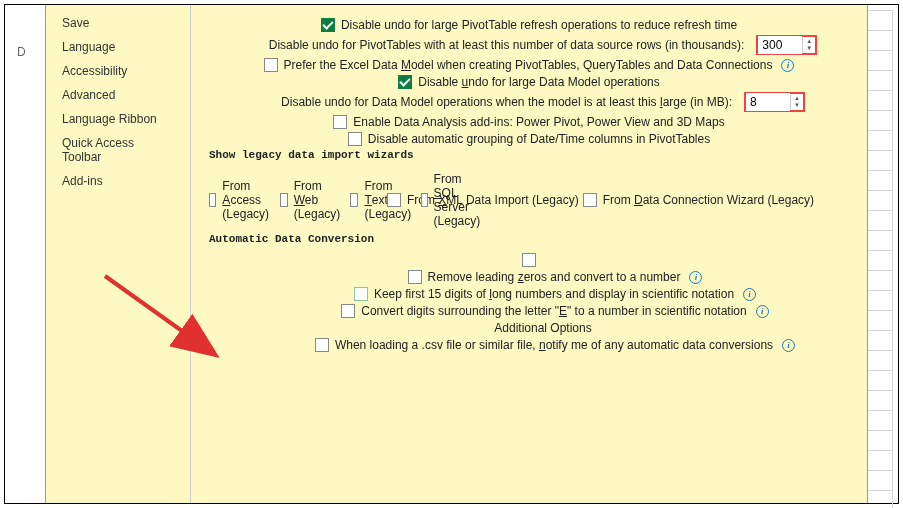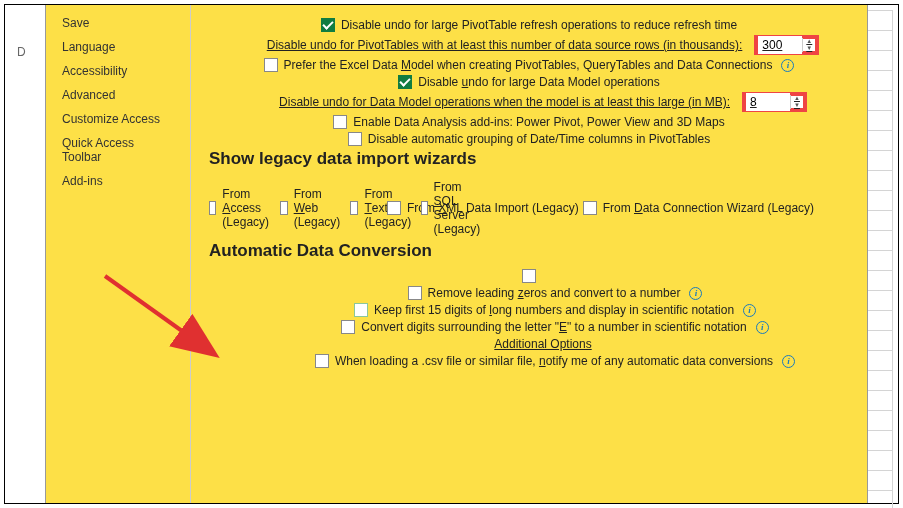--- a/index.html
+++ b/index.html
@@ -1,35 +1,35 @@
 <!DOCTYPE html>
 <html><head>
 <meta charset="utf-8">
 <style>
 * { margin: 0; padding: 0; box-sizing: border-box; }
 body { font-family: "Segoe UI", Tahoma, sans-serif; font-size: 12px; color: #222; background: #fff; width: 903px; height: 508px; overflow: hidden; position: relative; }
 .outer-frame { border: 1px solid #000; position: absolute; top: 4px; left: 4px; right: 4px; bottom: 4px; background: #fff; }
 .col-d { position: absolute; left: 12px; top: 40px; color: #666; font-size: 12px; }
 .grid-bg-right { position: absolute; right: 5px; top: 5px; bottom: 5px; width: 25px; }
 .grid-bg-right .cell { border-top: 1px solid #d4d4d4; border-right: 1px solid #d4d4d4; height: 20px; }
-.dialog { position: absolute; left: 40px; right: 30px; top: 0; bottom: 0; background: #fde047; border-left: 1px solid #999; border-right: 1px solid #999; display: flex; }
+.dialog { position: absolute; left: 40px; right: 30px; top: 0; bottom: 0; background: #fef9c3; border-left: 1px solid #999; border-right: 1px solid #999; display: flex; }
 .sidebar { width: 145px; border-right: 1px solid #ccc; padding: 6px 0; flex-shrink: 0; }
 .sidebar-item { padding: 5px 16px; cursor: pointer; font-size: 12px; color: #333; }
 .content { flex: 1; padding: 10px 18px; overflow: hidden; position: relative; }
 .row { display: flex; align-items: center; margin: 3px 0; gap: 6px; justify-content: center; }
-.row.indent1 { margin-left: 28px; text-decoration: underline; }
+.row.indent1 { margin-left: 28px; }
 .row.indent2 { margin-left: 44px; padding-left: 8px; }
 .cb-box { width: 14px; height: 14px; border: 1px solid #888; background: #fff; display: inline-block; position: relative; }
 .cb-box.checked { background: #107c41; border-color: #107c41; }
 .cb-box.checked::after { content: ""; position: absolute; left: 3px; top: 0px; width: 4px; height: 8px; border: solid #fff; border-width: 0 2px 2px 0; transform: rotate(45deg); }
 .cb-box.greenish { border-color: #8bc79a; }
 .lbl { font-size: 12px; color: #222; }
 .underline { text-decoration: underline; text-underline-offset: 1px; }
-.section-h { font-weight: 600; font-size: 17px; margin: 2px 0 8px 0; }
-.spinbox { display: inline-flex; align-items: center; border: 4px solid #ef4444; height: 20px; margin-left: 6px; background:#fff; }
+.section-h { font-weight: 600; font-size: 11px; margin: 2px 0 8px 0; font-family: Liberation Mono, monospace; }
+.spinbox { display: inline-flex; align-items: center; border: 2px solid #ef4444; height: 20px; margin-left: 6px; background:#fff; }
 .spinbox input { border: none; width: 44px; padding: 2px 4px; font-size: 12px; outline: none; }
 .spinbox .spin { display: flex; flex-direction: column; border-left: 1px solid #ccc; }
 .spinbox .arrow { font-size: 6px; line-height: 7px; padding: 0 3px; color: #555; cursor: pointer; }
 .info-icon { display: inline-flex; width: 13px; height: 13px; border: 1px solid #1a7bbd; border-radius: 50%; color: #1a7bbd; font-size: 9px; font-weight: bold; align-items: center; justify-content: center; margin-left: 3px; font-family: Georgia, serif; font-style: italic; }
 .legacy-grid { display: flex; gap: 0; margin-left: 0; }
 .legacy-col { display: flex; flex-direction: row; gap: 4px; }
 .legacy-col:first-child { width: 178px; }
 .arrow-svg { position: absolute; left: 95px; top: 266px; pointer-events: none; z-index: 10; }
 </style>
 </head>
@@ -64,21 +64,21 @@
       <div class="cell"></div>
       <div class="cell"></div>
   </div>
 
   <div class="dialog">
     <div class="sidebar">
       <div class="sidebar-item">Save</div>
       <div class="sidebar-item">Language</div>
       <div class="sidebar-item">Accessibility</div>
       <div class="sidebar-item">Advanced</div>
-      <div class="sidebar-item">Customize Access</div>
+      <div class="sidebar-item">Language Ribbon</div>
       <div class="sidebar-item">Quick Access Toolbar</div>
       <div class="sidebar-item">Add-ins</div>
     </div>
 
     <div class="content">
 
       <div class="row">
         <span class="cb-box checked"></span>
         <span class="lbl">Disable undo for large PivotTable refresh operations to reduce refresh time</span>
       </div>

